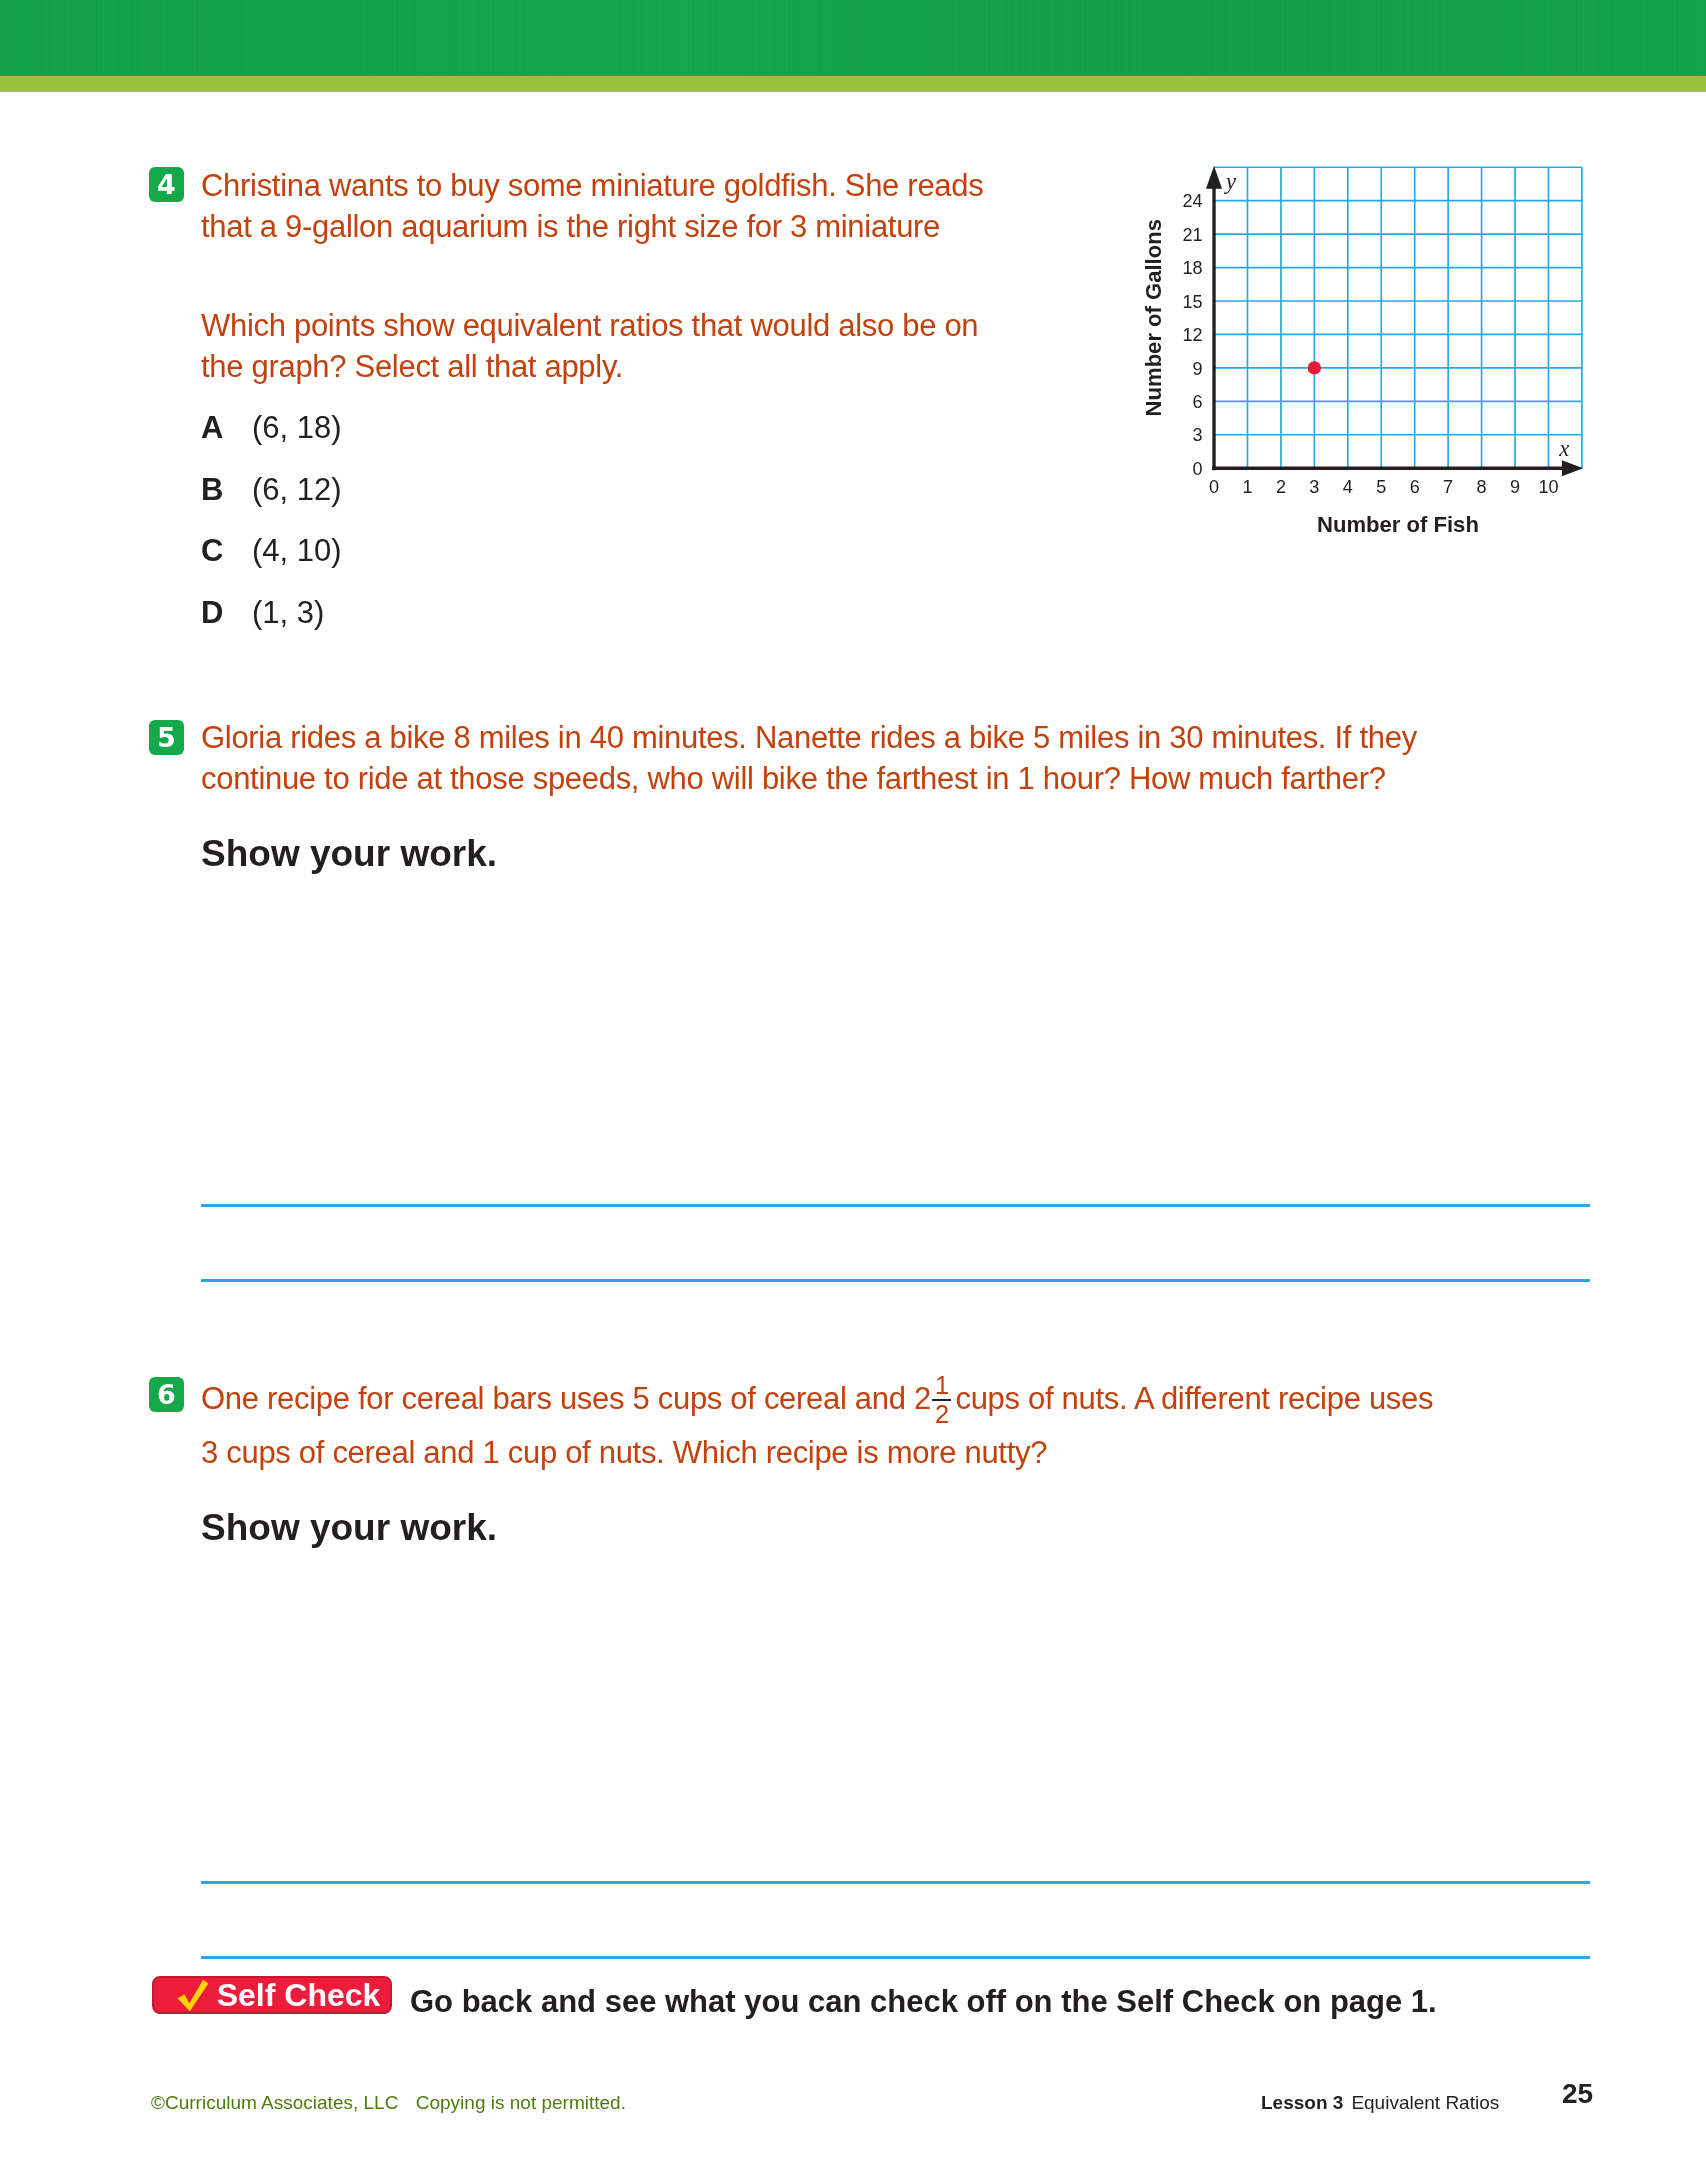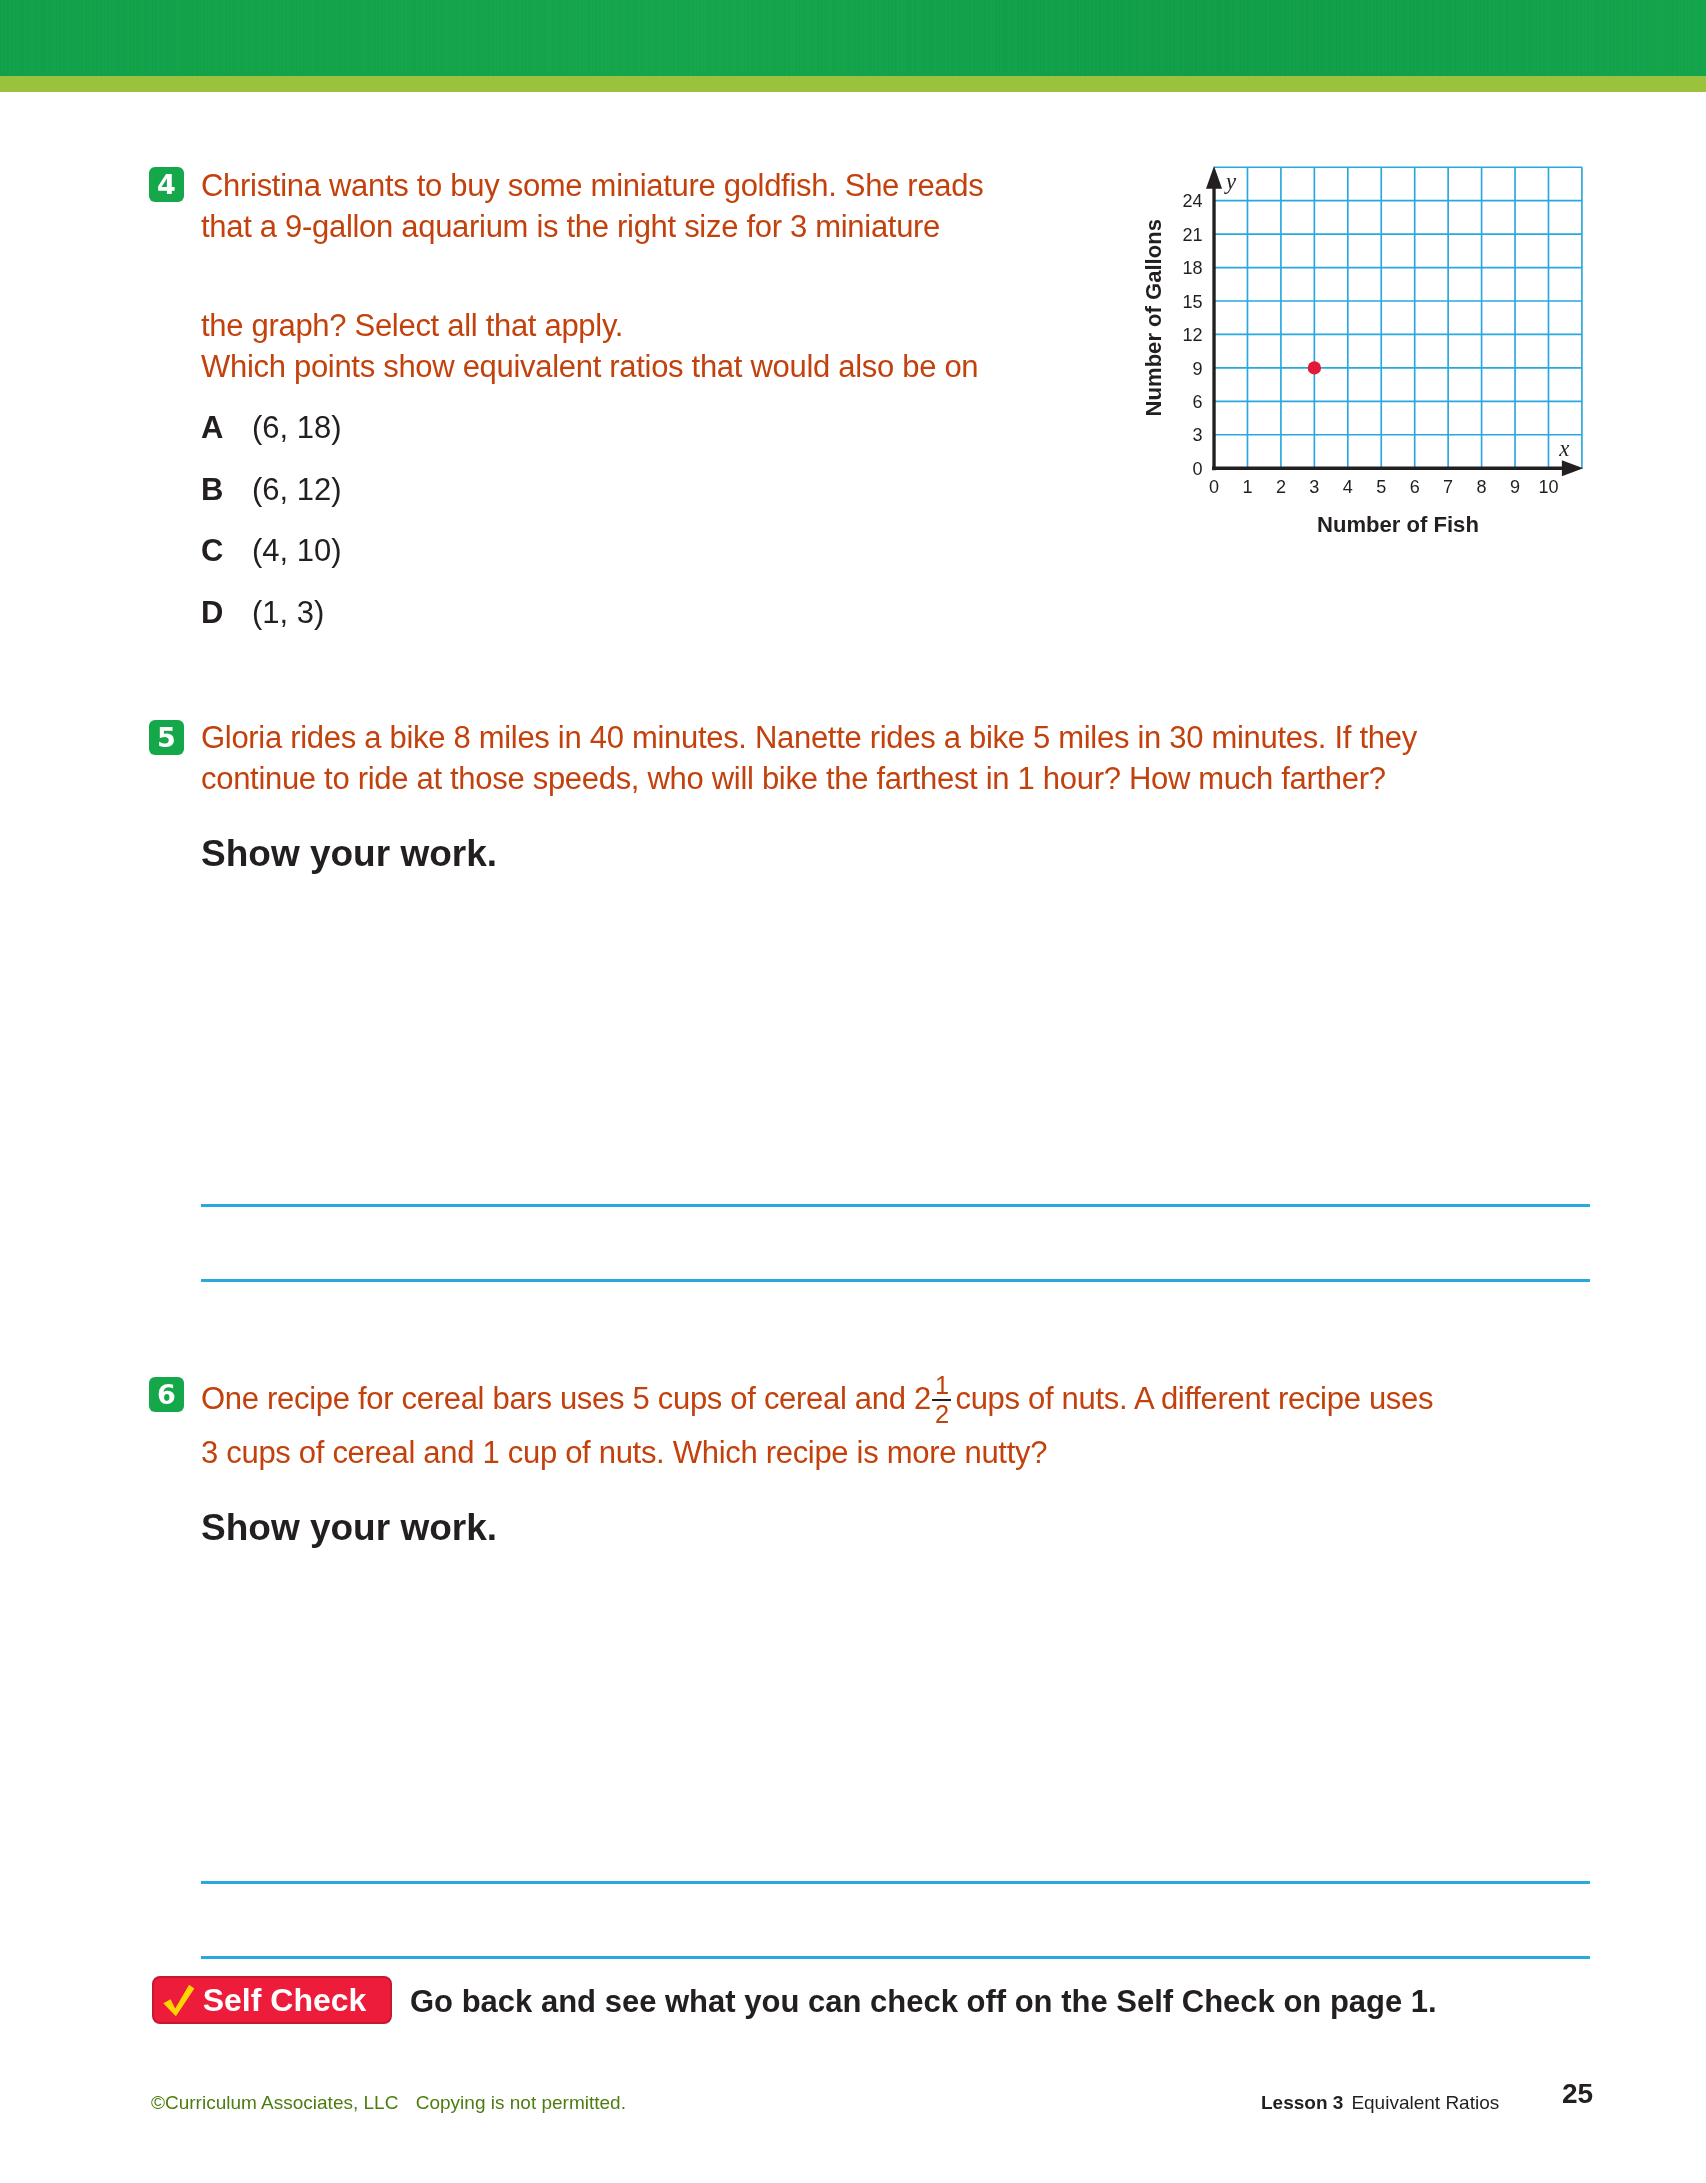--- a/index.html
+++ b/index.html
@@ -40,23 +40,23 @@
     .ansline {
       position: absolute; left: 201px; width: 1389px; height: 2.7px; background: #29a8e0;
     }
     .frac {
       display: inline-flex; flex-direction: column; align-items: center; vertical-align: middle;
       font-size: 25.4px; line-height: 27px; margin: 0 4px 0 1.3px; position: relative; top: -1.3px;
     }
     .frac .num { border-bottom: 2px solid #231f20; padding: 0 2.7px; line-height: 27px; }
     .frac .den { line-height: 27px; }
     .selfcheck {
-      position: absolute; left: 152px; top: 1976px; width: 240px; height: 48px;
+      position: absolute; left: 152px; top: 1976px; width: 240px; height: 38px;
       background: #ec1c3a; border-radius: 8px; border: 2px solid #c41a30;
-      box-sizing: border-box; display: flex; align-items: center; padding-left: 7px;
+      box-sizing: border-box; display: flex; align-items: center; padding-left: 21px;
       color: #fff; font-weight: bold; font-size: 32px;
     }
     .selfcheck svg { margin-right: 6.7px; }
     .selfcheck-msg {
       position: absolute; left: 410px; top: 1982px; font-size: 31px; font-weight: bold; line-height: 40px;
     }
     .footer-left {
       position: absolute; left: 151px; top: 2092px; font-size: 19px; color: #4d7c0f;
     }
     .footer-left span + span { margin-left: 17.4px; }
@@ -76,22 +76,22 @@
 <div class="hdr-lime"></div>
 
 <div class="qnum" style="left:149px; top:167px;">
   <span>4</span>
 </div>
 <div class="qtext" style="left:201px; top:165px; width:890px;">
   <div>Christina wants to buy some miniature goldfish. She reads</div>
   <div>that a 9-gallon aquarium is the right size for 3 miniature</div>
 </div>
 <div class="qtext" style="left:201px; top:305px; width:890px;">
+  <div>Which points show equivalent ratios that would also be on</div>
   <div>the graph? Select all that apply.</div>
-  <div>Which points show equivalent ratios that would also be on</div>
 </div>
 
 <div class="choice" style="top:408px;">
   <span class="letter">A</span>
   <span>(6, 18)</span>
 </div>
 <div class="choice" style="top:470px;">
   <span class="letter">B</span>
   <span>(6, 12)</span>
 </div>

